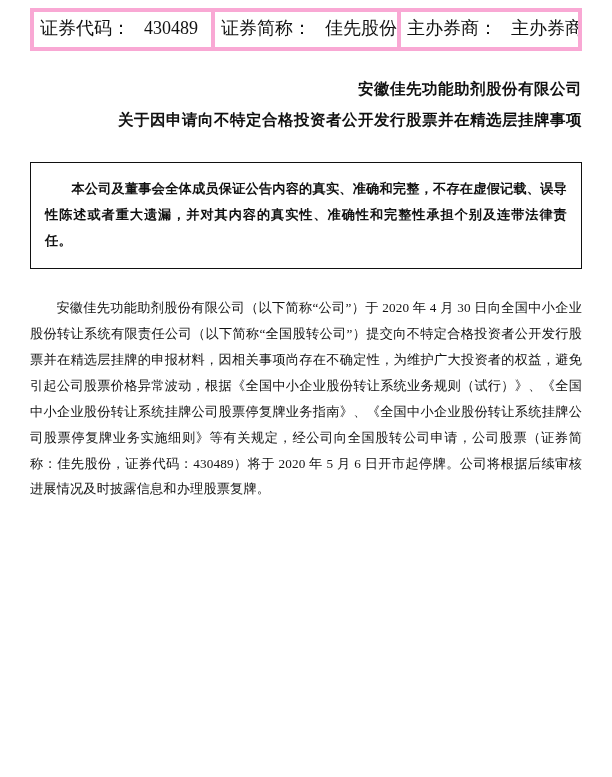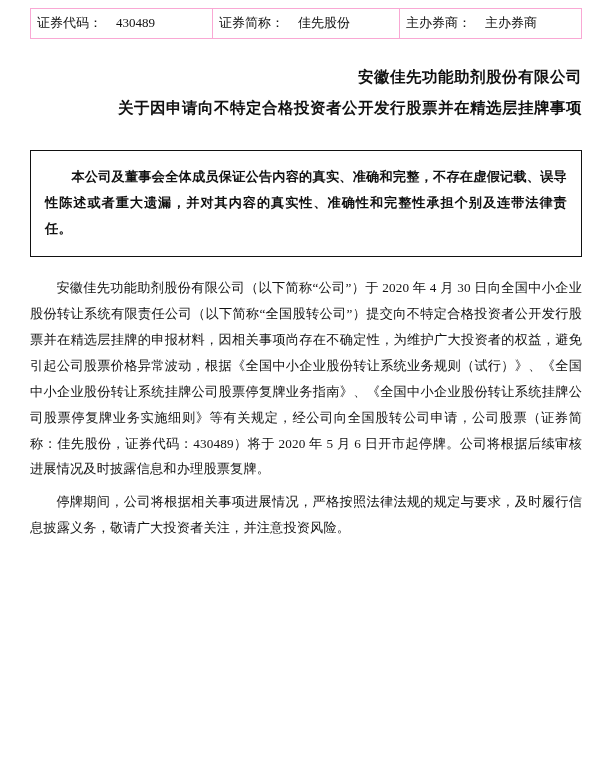--- a/index.html
+++ b/index.html
@@ -23,23 +23,23 @@
   }
 
   
   .header-table {
     width: 100%;
     border-collapse: collapse;
     margin-top: 8px;
     table-layout: fixed;
   }
   .header-table td {
-    border: 1px solid #f9a8d4;
+    border: 4px solid #f9a8d4;
     padding: 6px 4px 7px 6px;
-    font-size: 13px;
+    font-size: 18px;
     line-height: 1.2;
     white-space: nowrap;
     overflow: hidden;
   }
   .hdr-label {
     display: inline;
   }
   .hdr-value {
     display: inline;
     padding-left: 14px;
@@ -70,21 +70,21 @@
   .notice-text {
     font-size: 13.2px;
     line-height: 1.95;
     text-align: justify;
     text-indent: 2em;
     letter-spacing: 0.2px;
   }
 
   
   .body-block {
-    margin-top: 18px;
+    margin-top: 26px;
   }
   .para {
     font-size: 13.2px;
     line-height: 1.96;
     text-align: justify;
     text-indent: 2em;
     letter-spacing: 0.15px;
     margin: 0 0 7px 0;
   }
   .para:last-child {
@@ -116,16 +116,15 @@
     <div class="title-line">安徽佳先功能助剂股份有限公司</div>
     <div class="title-line">关于因申请向不特定合格投资者公开发行股票并在精选层挂牌事项</div>
   </div>
 
   <div class="notice-box">
     <div class="notice-text">本公司及董事会全体成员保证公告内容的真实、准确和完整，不存在虚假记载、误导性陈述或者重大遗漏，并对其内容的真实性、准确性和完整性承担个别及连带法律责任。</div>
   </div>
 
   <div class="body-block">
     <p class="para">安徽佳先功能助剂股份有限公司（以下简称“公司”）于 2020 年 4 月 30 日向全国中小企业股份转让系统有限责任公司（以下简称“全国股转公司”）提交向不特定合格投资者公开发行股票并在精选层挂牌的申报材料，因相关事项尚存在不确定性，为维护广大投资者的权益，避免引起公司股票价格异常波动，根据《全国中小企业股份转让系统业务规则（试行）》、《全国中小企业股份转让系统挂牌公司股票停复牌业务指南》、《全国中小企业股份转让系统挂牌公司股票停复牌业务实施细则》等有关规定，经公司向全国股转公司申请，公司股票（证券简称：佳先股份，证券代码：430489）将于 2020 年 5 月 6 日开市起停牌。公司将根据后续审核进展情况及时披露信息和办理股票复牌。</p>
-    <p class="para">停牌期间，公司将根据相关事项进展情况，严格按照法律法规的规定与要求，及时履行信息披露义务，敬请广大投资者关注，并注意投资风险。</p>
   </div>
 
 </div>
 
 </body></html>

